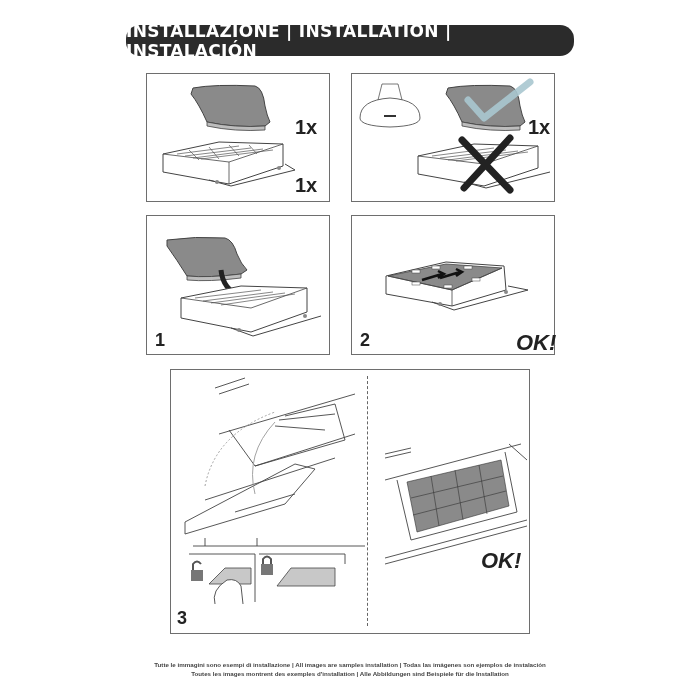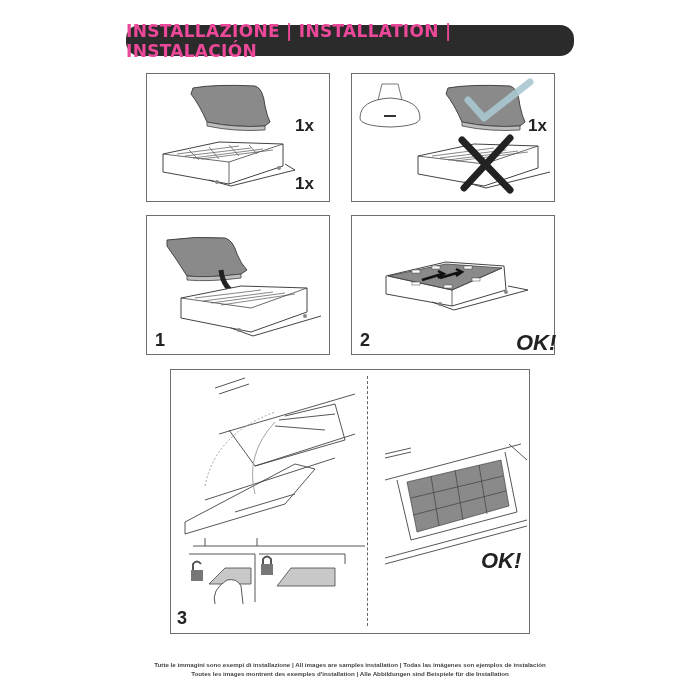--- a/index.html
+++ b/index.html
@@ -1,25 +1,25 @@
 <!DOCTYPE html>
 <html><head>
 <meta charset="utf-8">
 <style>
   html,body{margin:0;padding:0;background:#fff;}
   body{width:700px;height:700px;position:relative;overflow:hidden;font-family:"Liberation Sans",sans-serif;}
   .banner{position:absolute;left:126px;top:25px;width:448px;height:31px;background:#2b2b2b;border-radius:14px;display:flex;align-items:center;justify-content:center;}
-  .banner span{color:#ec4899;font-family:"DejaVu Sans",sans-serif;font-weight:bold;font-size:17px;letter-spacing:0.3px;}
+  .banner span{color:#ffffff;font-family:"DejaVu Sans",sans-serif;font-weight:bold;font-size:17px;letter-spacing:0.3px;}
   .panel{position:absolute;border:1.5px solid #6e6e6e;box-sizing:border-box;background:#fff;}
   .p1{left:146px;top:73px;width:184px;height:129px;}
   .p2{left:351px;top:73px;width:204px;height:129px;}
   .p3{left:146px;top:215px;width:184px;height:140px;}
   .p4{left:351px;top:215px;width:204px;height:140px;}
   .p5{left:170px;top:369px;width:360px;height:265px;}
-  .qty{position:absolute;font-weight:bold;font-size:17px;color:#222;}
+  .qty{position:absolute;font-weight:bold;font-size:20px;color:#222;}
   .step{position:absolute;font-weight:bold;font-size:18px;color:#222;}
   .ok{position:absolute;font-weight:bold;font-style:italic;font-size:22px;color:#222;}
   .divider{position:absolute;left:196px;top:6px;height:250px;border-left:1.5px dashed #666;}
   .footer{position:absolute;left:0;top:660px;width:700px;text-align:center;font-size:6.2px;line-height:9px;color:#444;font-weight:bold;}
   svg{position:absolute;}
 </style>
 </head>
 <body>
 
 <div class="banner">

